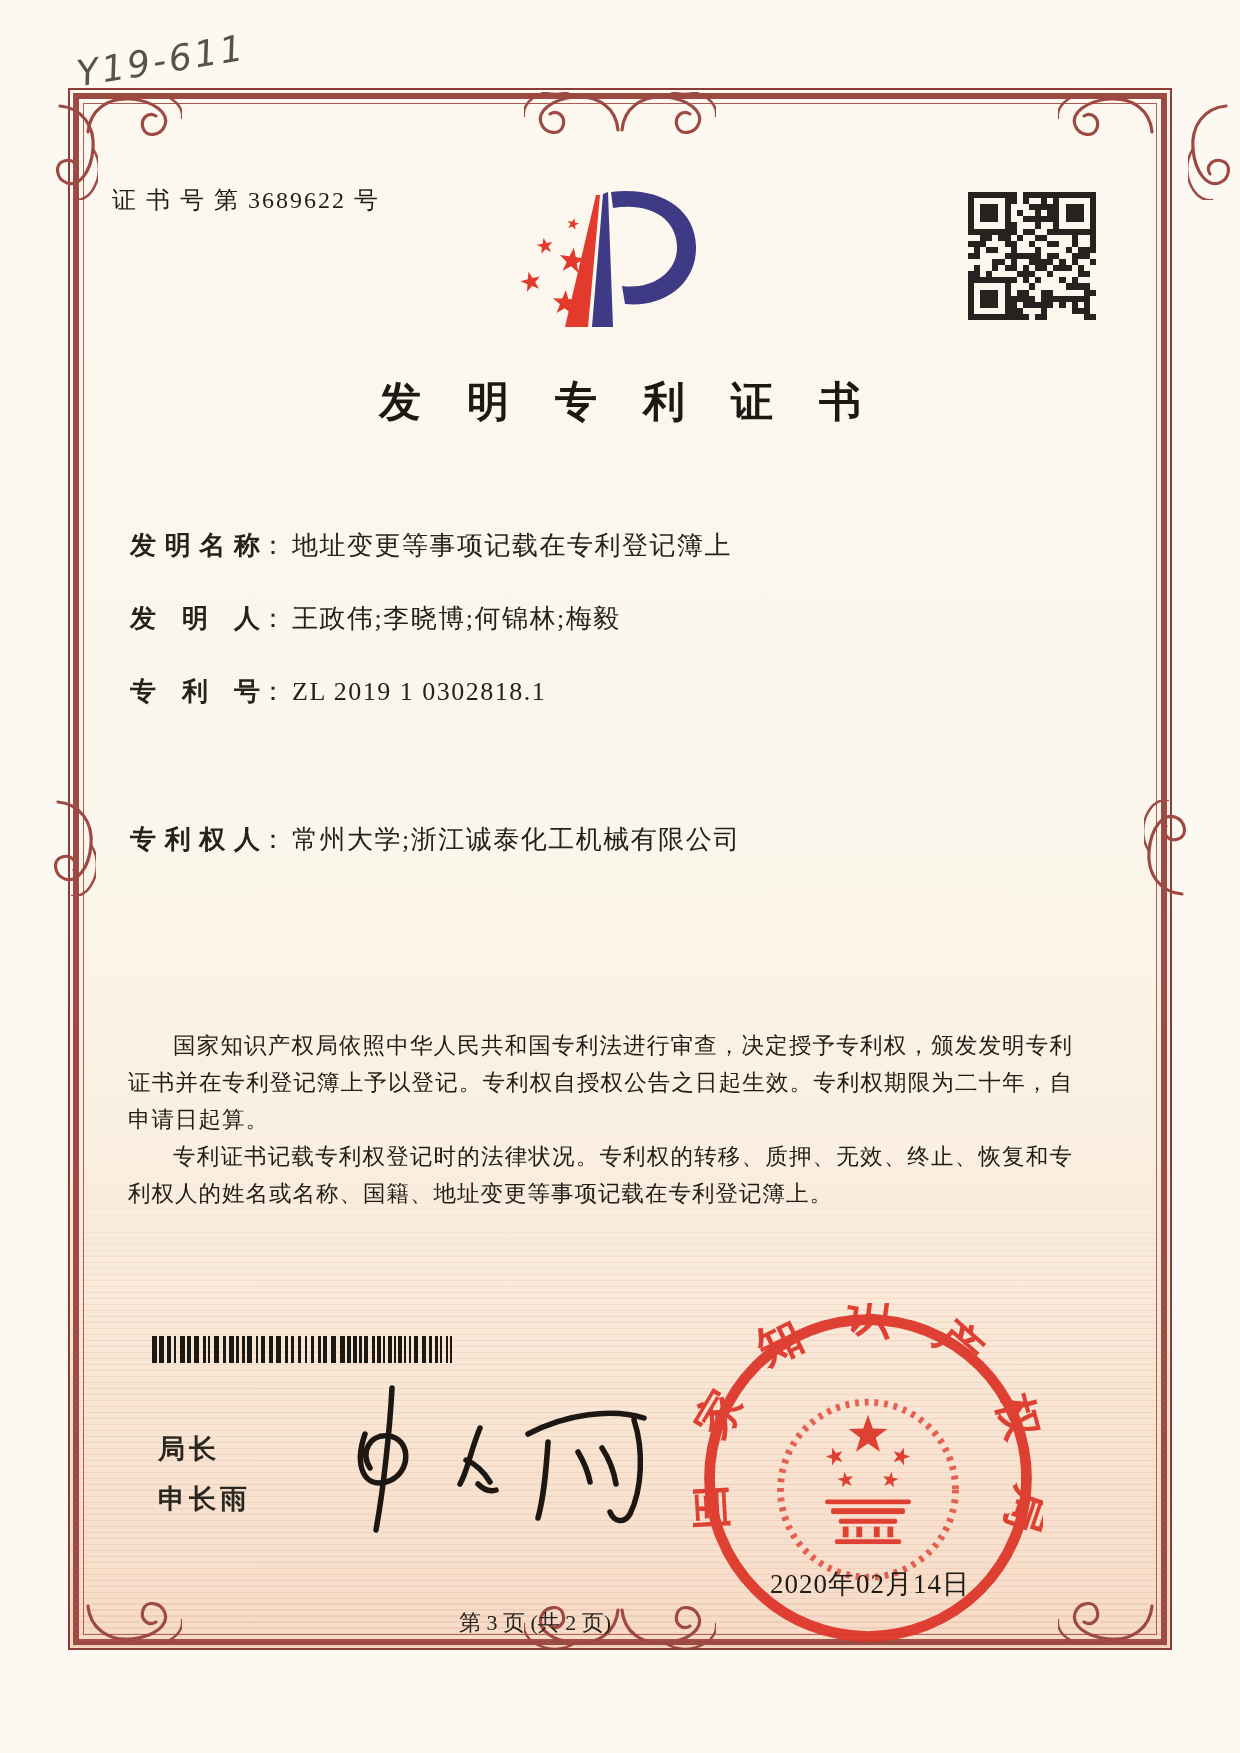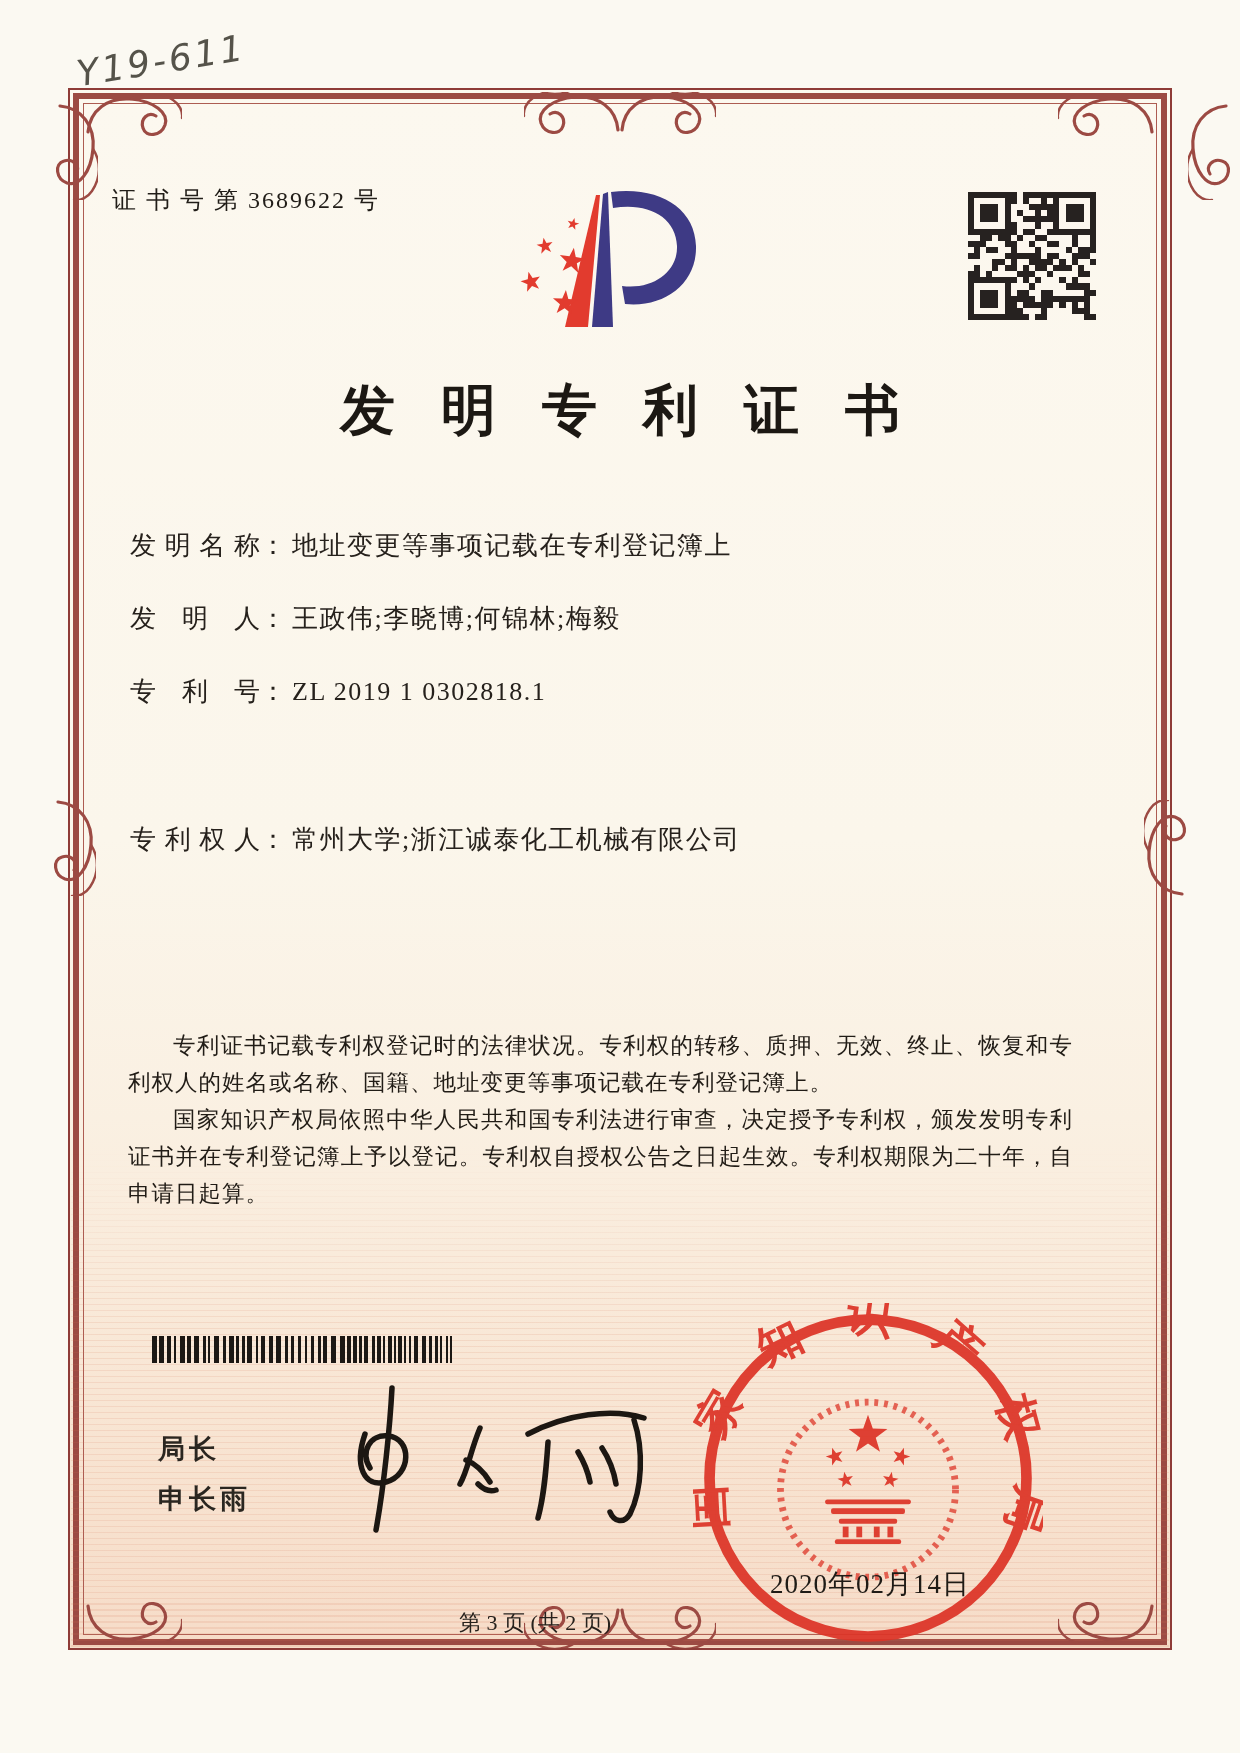--- a/index.html
+++ b/index.html
@@ -22,25 +22,25 @@
   .handwritten{left:76px;top:40px;font-family:"DejaVu Sans",sans-serif;font-style:italic;
                font-size:36px;color:#55534a;transform:rotate(-9deg);letter-spacing:3px;}
 
   .certno{left:112px;top:184px;font-size:24px;letter-spacing:2px;color:#211d18;}
 
   .logo{left:492px;top:162px;}
   .qr{left:968px;top:192px;width:128px;height:128px;display:grid;
       grid-template-columns:repeat(21,1fr);grid-template-rows:repeat(21,1fr);}
   .qr i{background:#262220;display:block;}
 
-  .title{left:0;right:0;top:374px;text-align:center;font-size:55px;font-weight:700;
+  .title{left:0;right:0;top:374px;text-align:center;font-size:42px;font-weight:700;
          letter-spacing:46px;text-indent:46px;color:#1c1813;}
 
   .field-row{position:absolute;left:130px;height:34px;line-height:34px;font-size:26px;z-index:3;white-space:nowrap;}
-  .flabel{display:inline-block;width:130px;text-align:justify;text-align-last:justify;vertical-align:top;}
+  .flabel{display:inline-block;width:130px;text-align:justify;text-align-last:justify;vertical-align:top;font-weight:bold;}
   .colon{display:inline-block;vertical-align:top;}
   .fvalue{display:inline-block;margin-left:6px;letter-spacing:1.5px;vertical-align:top;}
   .grant-right{position:absolute;left:536px;top:0;white-space:nowrap;}
 
   .bodytext{left:128px;top:1027px;width:945px;font-size:22.5px;line-height:37px;
             text-align:justify;letter-spacing:1px;color:#211c16;}
   .bodytext p{margin:0;text-indent:2em;}
 
   .barcode{left:152px;top:1336px;width:308px;height:27px;overflow:hidden;z-index:3;}
   .barcode i{position:absolute;top:0;bottom:0;background:#1c1814;display:block;}
@@ -388,22 +388,22 @@
     <span class="flabel">发明人</span><span class="colon">：</span><span class="fvalue">王政伟;李晓博;何锦林;梅毅</span>
   </div>
   <div class="field-row" style="top:675px">
     <span class="flabel">专利号</span><span class="colon">：</span><span class="fvalue">ZL 2019 1 0302818.1</span>
   </div>
   <div class="field-row" style="top:823px">
     <span class="flabel">专利权人</span><span class="colon">：</span><span class="fvalue">常州大学;浙江诚泰化工机械有限公司</span>
   </div>
 
   <div class="abs bodytext">
+    <p>国家知识产权局依照中华人民共和国专利法进行审查，决定授予专利权，颁发发明专利证书并在专利登记簿上予以登记。专利权自授权公告之日起生效。专利权期限为二十年，自申请日起算。</p>
     <p>专利证书记载专利权登记时的法律状况。专利权的转移、质押、无效、终止、恢复和专利权人的姓名或名称、国籍、地址变更等事项记载在专利登记簿上。</p>
-    <p>国家知识产权局依照中华人民共和国专利法进行审查，决定授予专利权，颁发发明专利证书并在专利登记簿上予以登记。专利权自授权公告之日起生效。专利权期限为二十年，自申请日起算。</p>
   </div>
 
   <div class="abs barcode">
       <i style="left: 0px; width: 5px;"></i>
       <i style="left: 7px; width: 5px;"></i>
       <i style="left: 15px; width: 4px;"></i>
       <i style="left: 22px; width: 2px;"></i>
       <i style="left: 28px; width: 5px;"></i>
       <i style="left: 35px; width: 4px;"></i>
       <i style="left: 42px; width: 5px;"></i>

